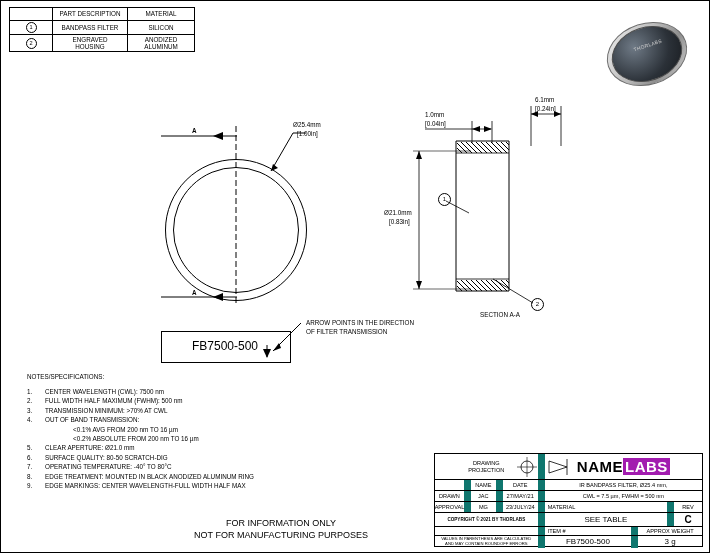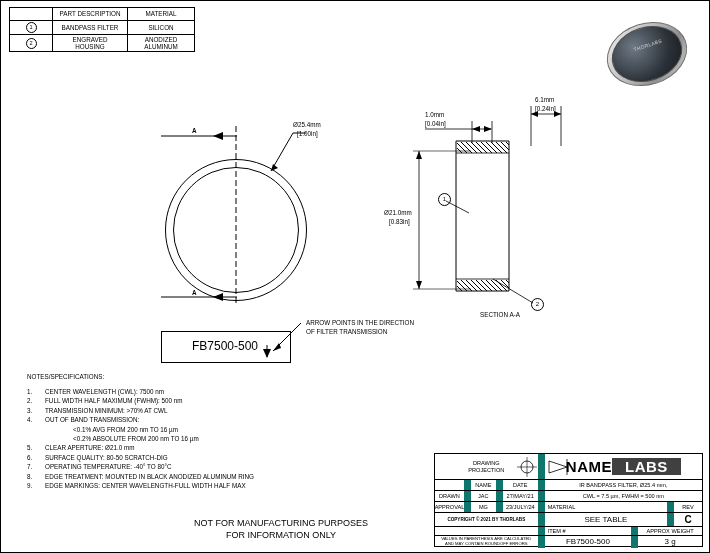--- a/index.html
+++ b/index.html
@@ -31,21 +31,21 @@
   .frontInner{left:172px;top:166px;width:124px;height:124px;border:1.2px solid #000;border-radius:50%;}
   
   .labelbox{left:160px;top:330px;width:128px;height:30px;border:1.2px solid #000;}
   .labeltxt{left:160px;top:338px;width:128px;text-align:center;font-size:12px;font-family:"Liberation Sans",sans-serif;}
   
   .tb{position:absolute;left:433px;top:452px;width:269px;height:94px;border:1px solid #000;box-sizing:border-box;}
   .tb .row{display:flex;border-bottom:1px solid #000;box-sizing:border-box;}
   .tb .cell{border-right:7px solid #0f766e;box-sizing:border-box;display:flex;align-items:center;justify-content:center;font-size:5.6px;text-align:center;line-height:1.15;}
   .tb .cell:last-child{border-right:none;}
   .thorlabs{font-size:15px;font-weight:bold;letter-spacing:.5px;}
-  .thorlabs .lab{background:#404040;color:#fff;padding:0 13px;}
+  .thorlabs .lab{background:#a21caf;color:#fff;padding:0 2px;}
   .notes{left:26px;top:372px;width:400px;}
   .notes .nrow{display:flex;font-size:6.3px;line-height:1.5;}
   .notes .num{width:18px;flex:none;}
   .notes .sub{margin-left:46px;font-size:6.3px;line-height:1.5;}
   .footer{left:150px;top:516px;width:260px;text-align:center;font-size:9px;line-height:1.35;}
   .copy{font-size:4.6px;text-align:center;}
   .callout{position:absolute;width:11px;height:11px;border:1px solid #000;border-radius:50%;font-size:6px;text-align:center;line-height:11px;}
   svg{position:absolute;left:0;top:0;overflow:visible;}
 </style>
 </head>
@@ -189,22 +189,22 @@
         <span class="num">8.</span>
         <span>EDGE TREATMENT: MOUNTED IN BLACK ANODIZED ALUMINUM RING</span>
       </div>
     <div class="nrow">
         <span class="num">9.</span>
         <span>EDGE MARKINGS: CENTER WAVELENGTH-FULL WIDTH HALF MAX</span>
       </div>
   </div>
 
   <div class="abs footer">
+    <div>FOR INFORMATION ONLY</div>
     <div>NOT FOR MANUFACTURING PURPOSES</div>
-    <div>FOR INFORMATION ONLY</div>
   </div>
 
   <div class="tb">
 
     <div class="row" style="height:26px;">
       <div class="cell" style="width:110px;white-space:pre;">DRAWING
 PROJECTION</div>
       <div class="cell" style="width:158px;">
         <span class="thorlabs"><span>NAME</span><span class="lab">LABS</span></span>
       </div>

